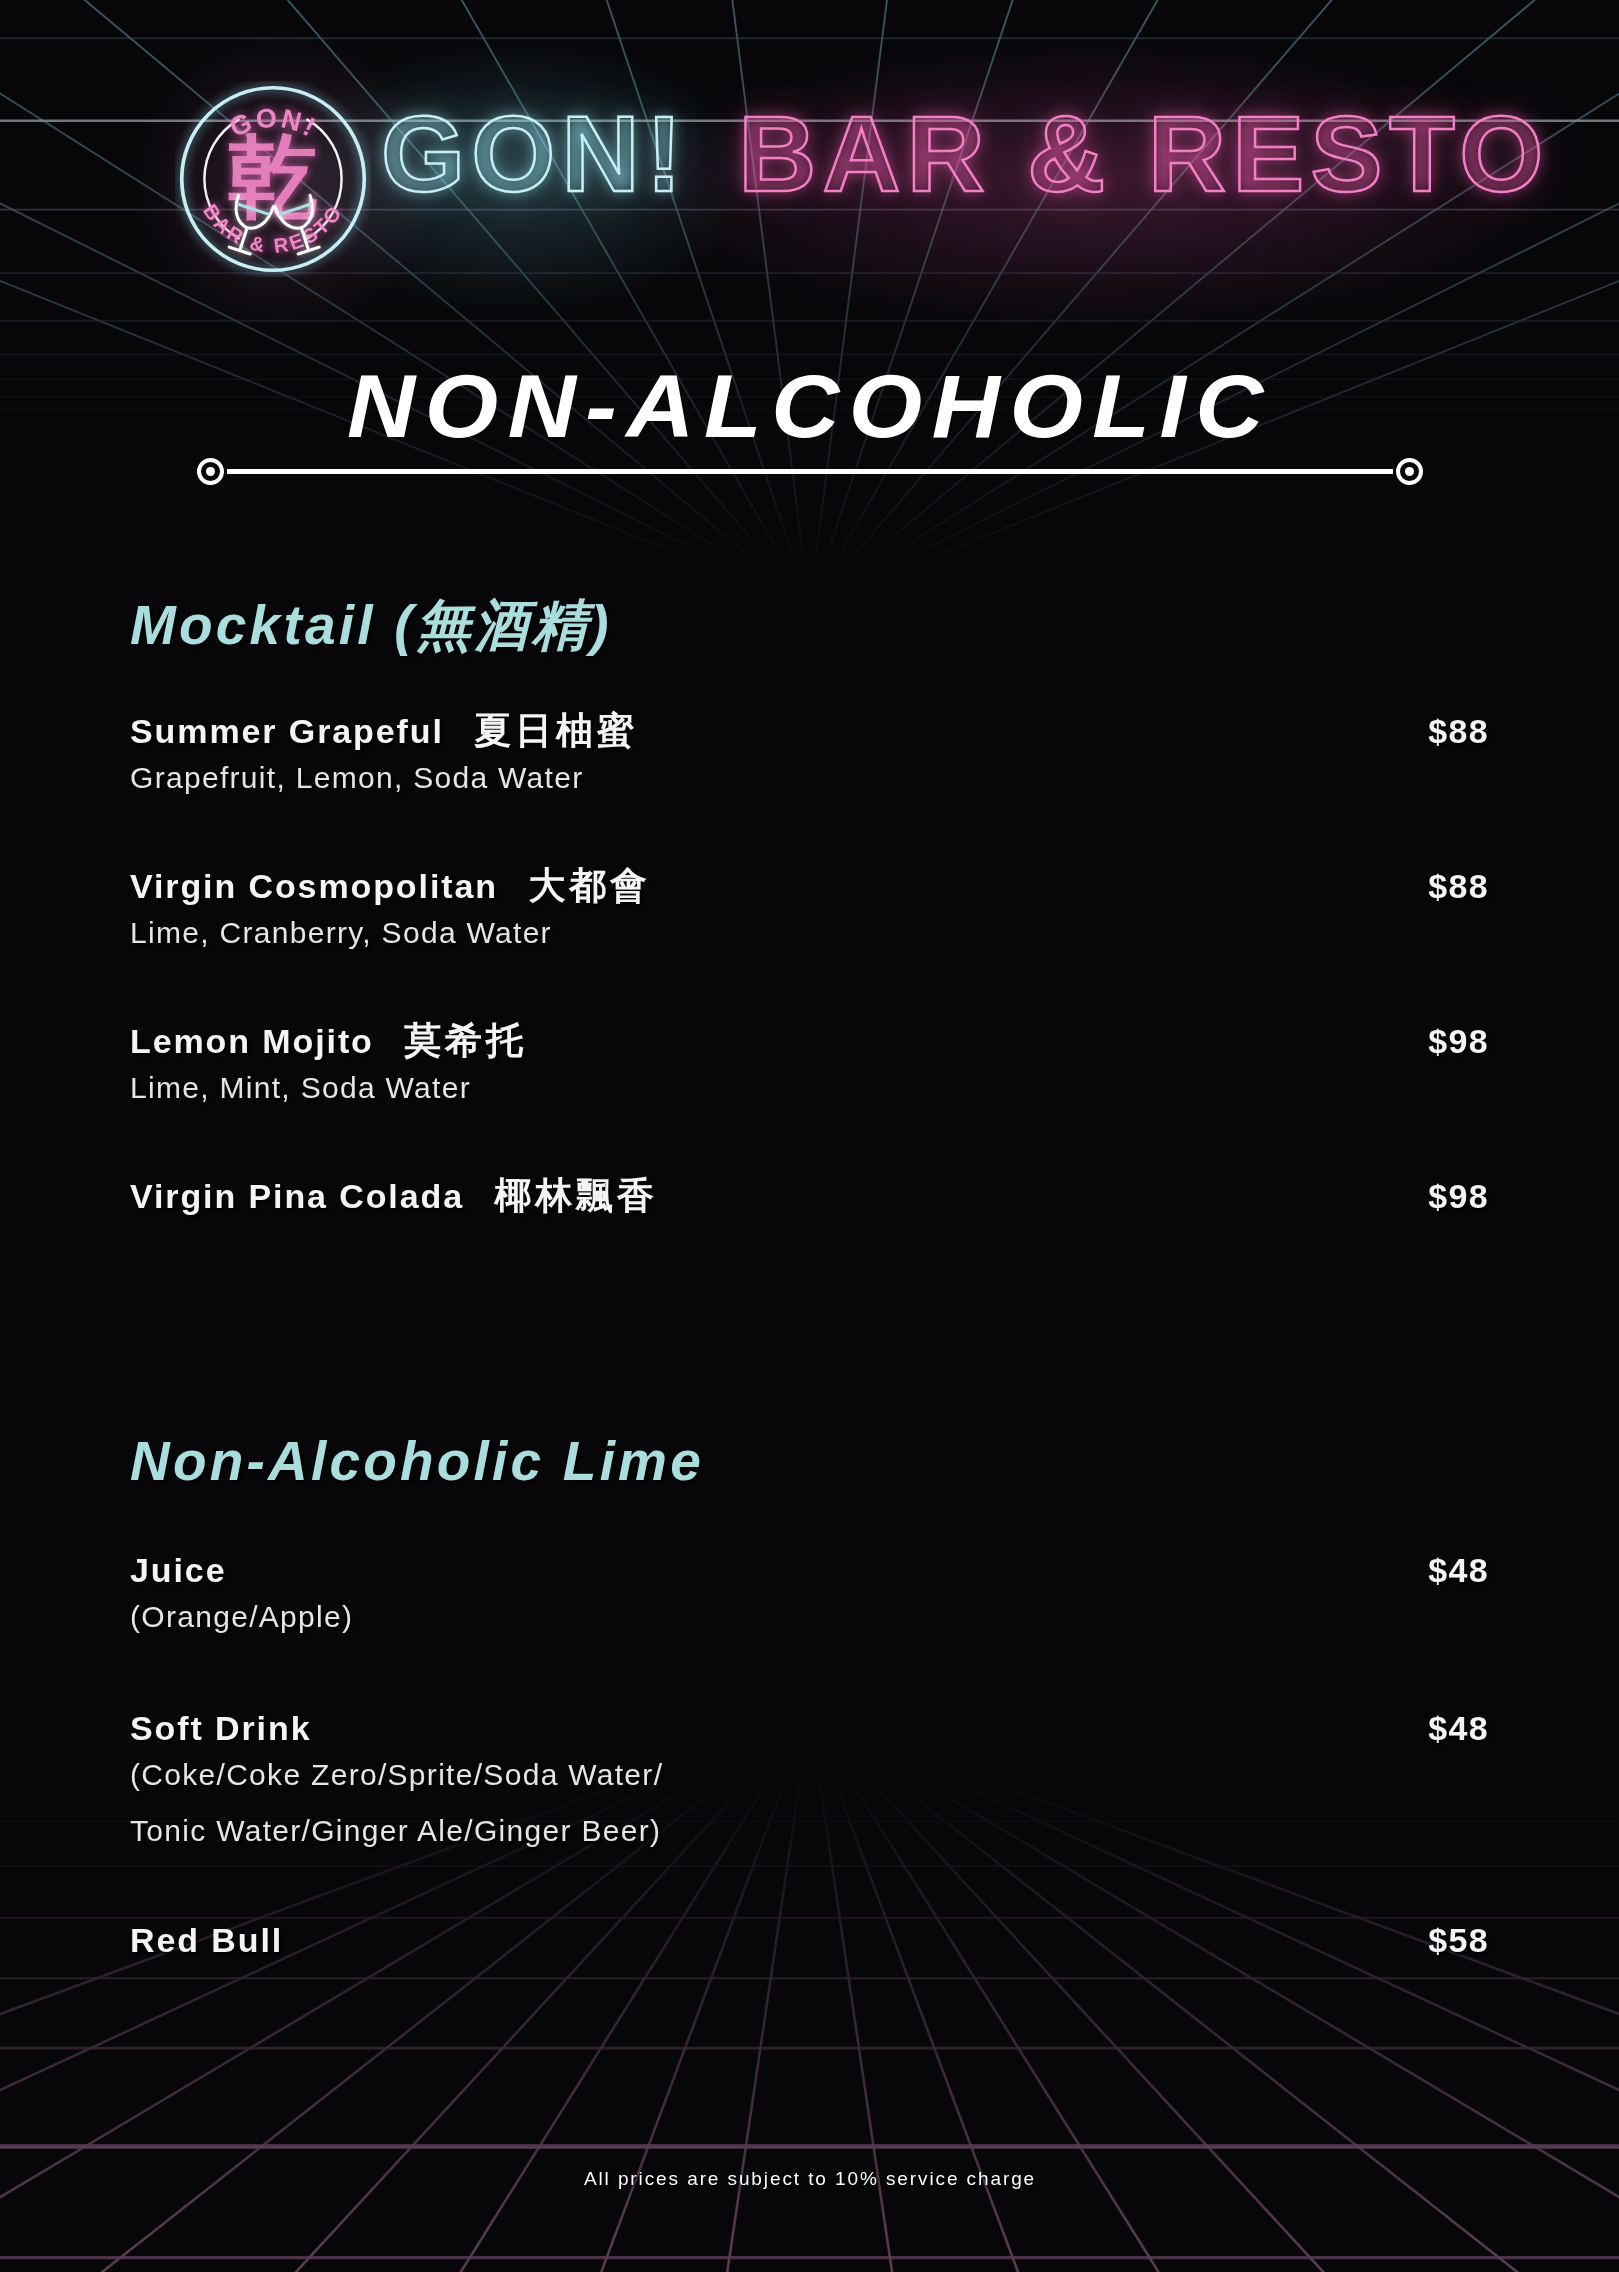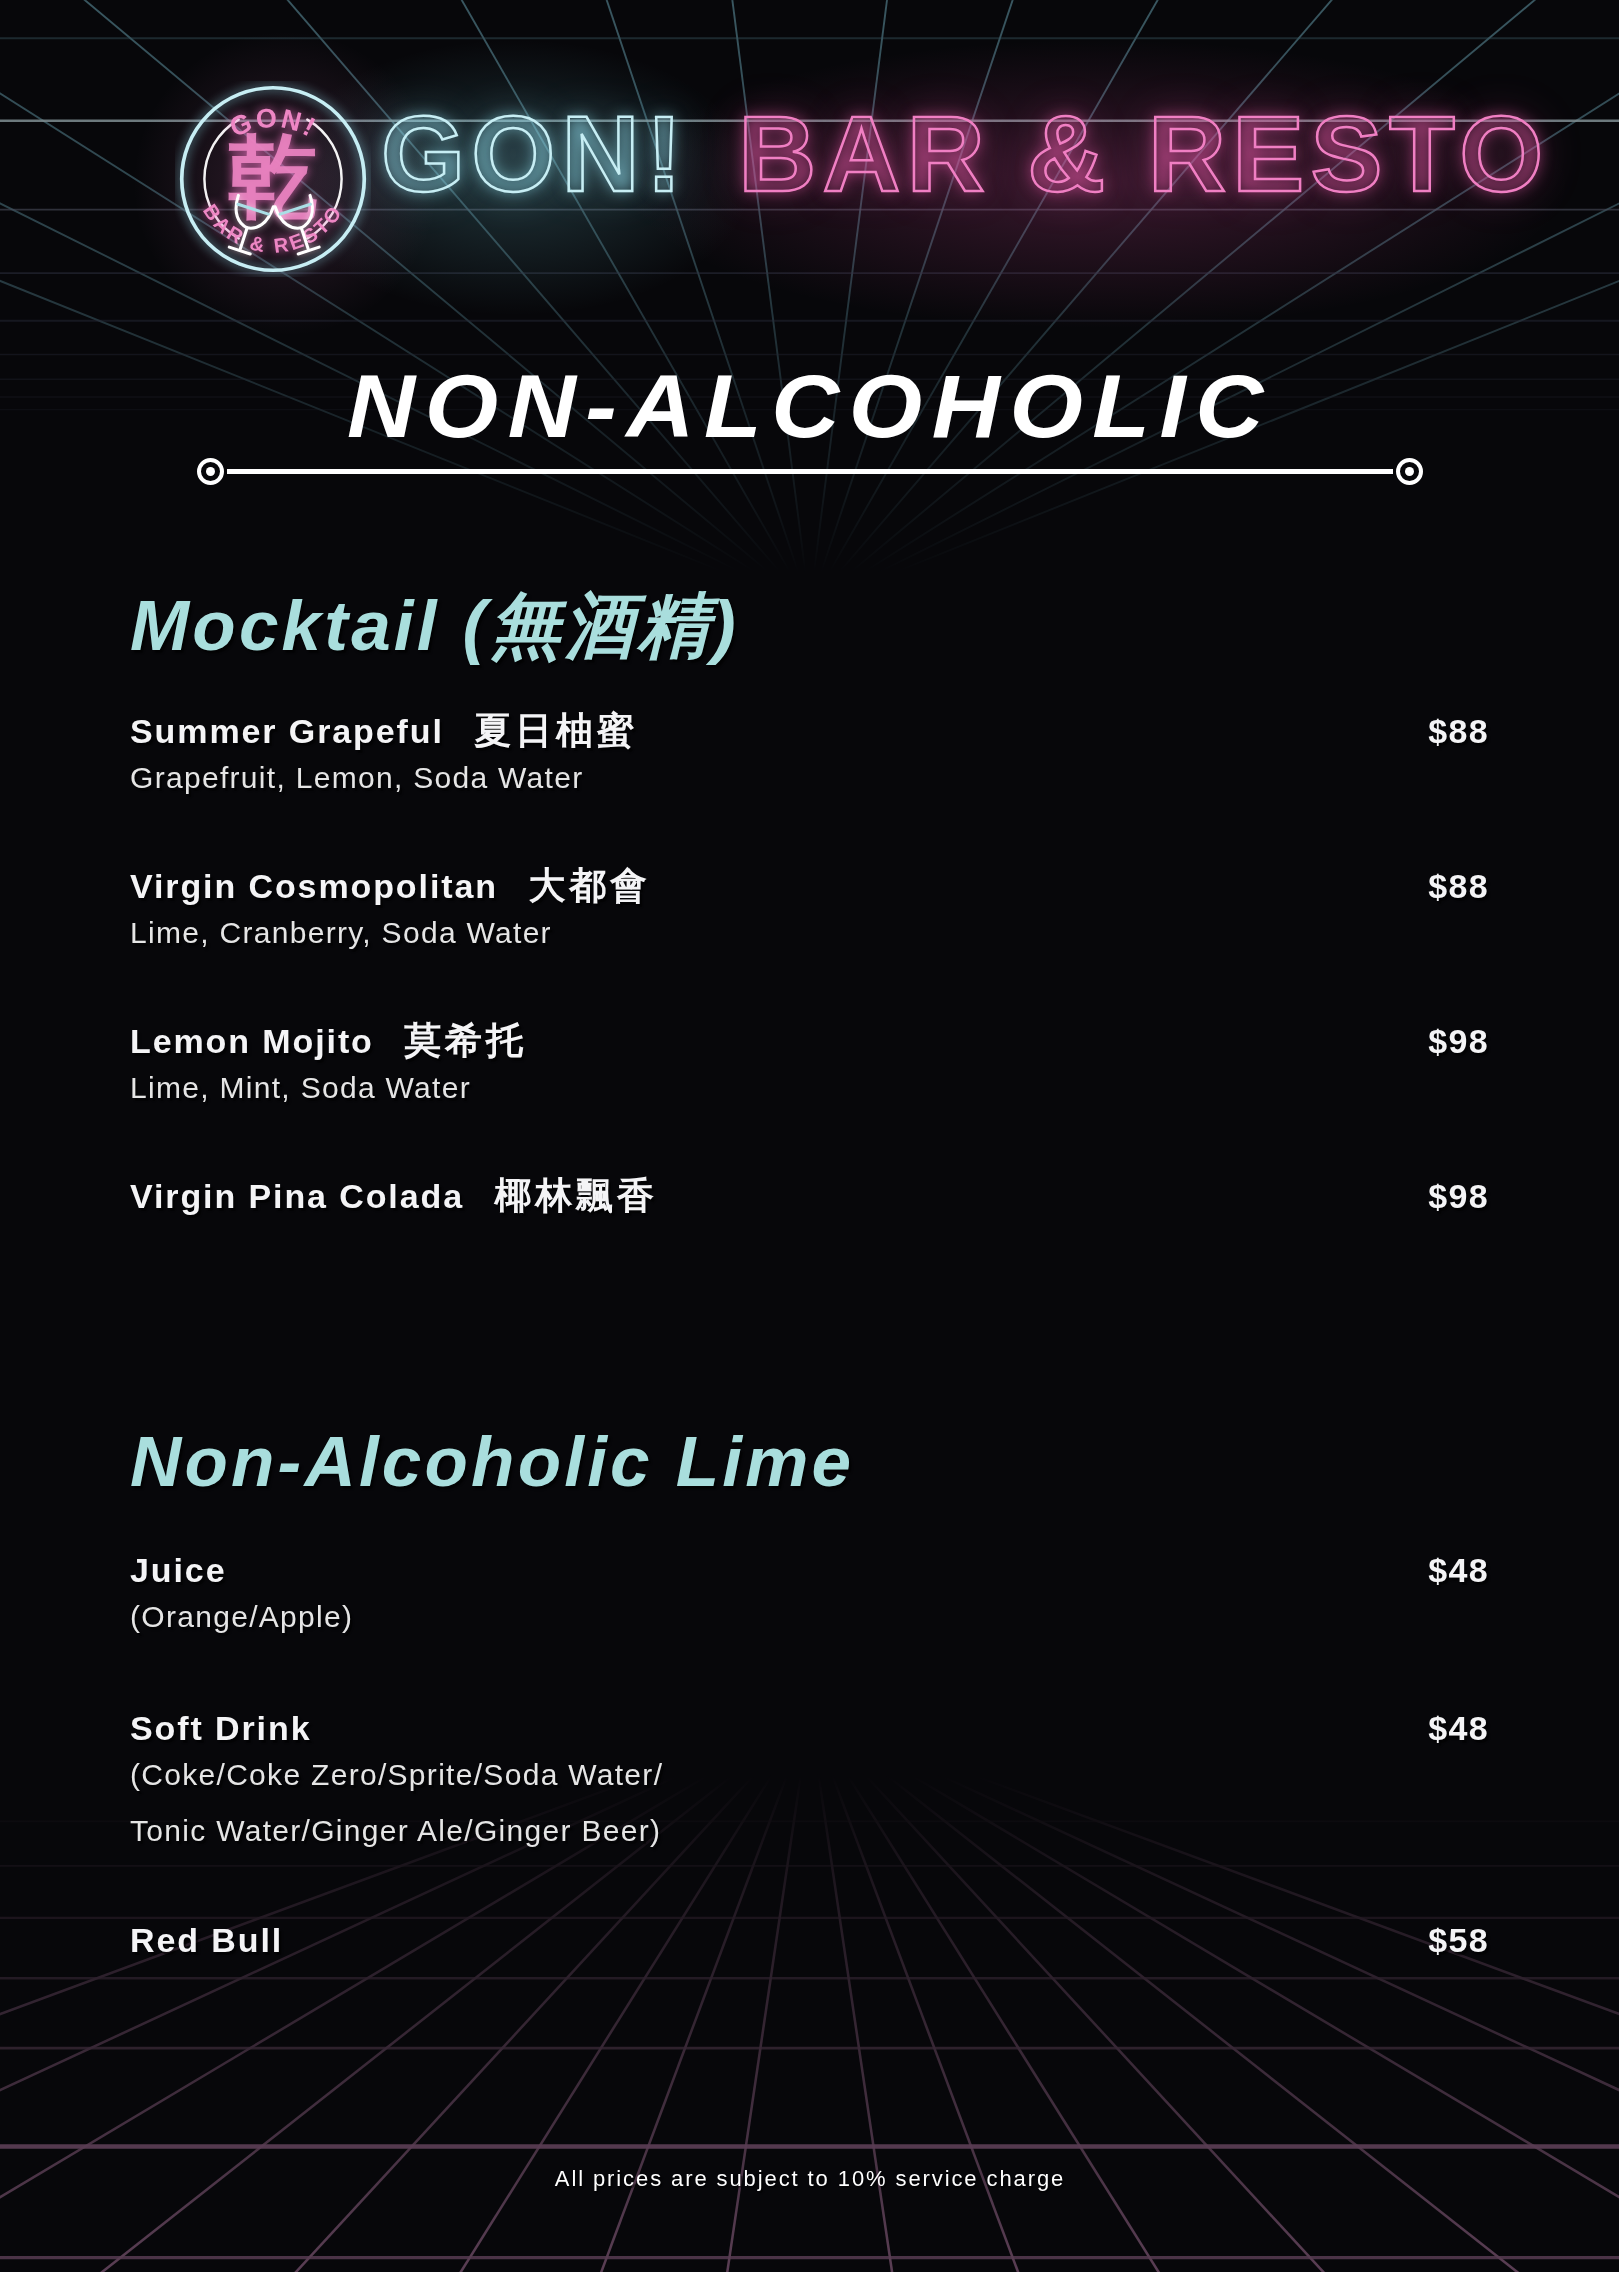--- a/index.html
+++ b/index.html
@@ -30,36 +30,36 @@
   .page-title{position:absolute;left:0;top:359px;width:100%;text-align:center;
     font-size:89px;line-height:95px;font-weight:700;font-style:italic;
     letter-spacing:9px;color:#ffffff;transform:scaleX(1.06);}
   .divider{position:absolute;left:197px;top:457px;width:1226px;height:29px;
     display:flex;align-items:center;}
   .bullseye{width:19px;height:19px;border:4.4px solid #fff;border-radius:50%;
     display:flex;align-items:center;justify-content:center;flex:0 0 auto;}
   .bullseye .dot{width:9px;height:9px;background:#fff;border-radius:50%;}
   .divider .rule{flex:1 1 auto;height:5.1px;background:#fff;margin:0 3.2px;}
 
-  .sec-h{position:absolute;left:130px;margin:0;font-size:71px;line-height:71px;
+  .sec-h{position:absolute;left:130px;margin:0;font-size:55px;line-height:71px;
     font-weight:700;font-style:italic;letter-spacing:3.2px;color:#a9dedd;
     text-shadow:2.5px 3.2px 1.9px rgba(0,0,0,.65);}
 
   .item{position:absolute;left:130px;width:1359px;}
   .row{display:flex;justify-content:space-between;align-items:baseline;line-height:38px;}
   .names{display:flex;align-items:flex-start;}
   .nm{font-size:34px;font-weight:700;letter-spacing:1.9px;text-shadow:2.5px 2.5px 1.3px rgba(0,0,0,.6);}
   .zh{font-size:37px;font-weight:700;margin-left:30.5px;letter-spacing:3.8px;
     text-shadow:2.5px 2.5px 1.3px rgba(0,0,0,.6);}
   .price{font-size:34px;font-weight:700;letter-spacing:1.3px;text-shadow:2.5px 2.5px 1.3px rgba(0,0,0,.6);}
   .desc{font-size:30px;line-height:56px;letter-spacing:1.3px;font-weight:400;
     color:#e5e5e5;text-shadow:2.5px 2.5px 1.3px rgba(0,0,0,.6);}
 
   .footer{position:absolute;left:0;top:2163px;width:100%;text-align:center;
-    font-size:22px;line-height:32px;letter-spacing:1.9px;color:#fff;
+    font-size:19px;line-height:32px;letter-spacing:1.9px;color:#fff;
     text-shadow:1.9px 1.9px 1.3px rgba(0,0,0,.6);}
 </style>
 </head>
 <body>
 
 <div class="page">
 
   <svg class="bg" width="1620" height="2273" viewBox="0 0 2551 3579" aria-hidden="true">
     <defs>
       <linearGradient id="gTop" gradientUnits="userSpaceOnUse" x1="0" y1="0" x2="0" y2="955">

